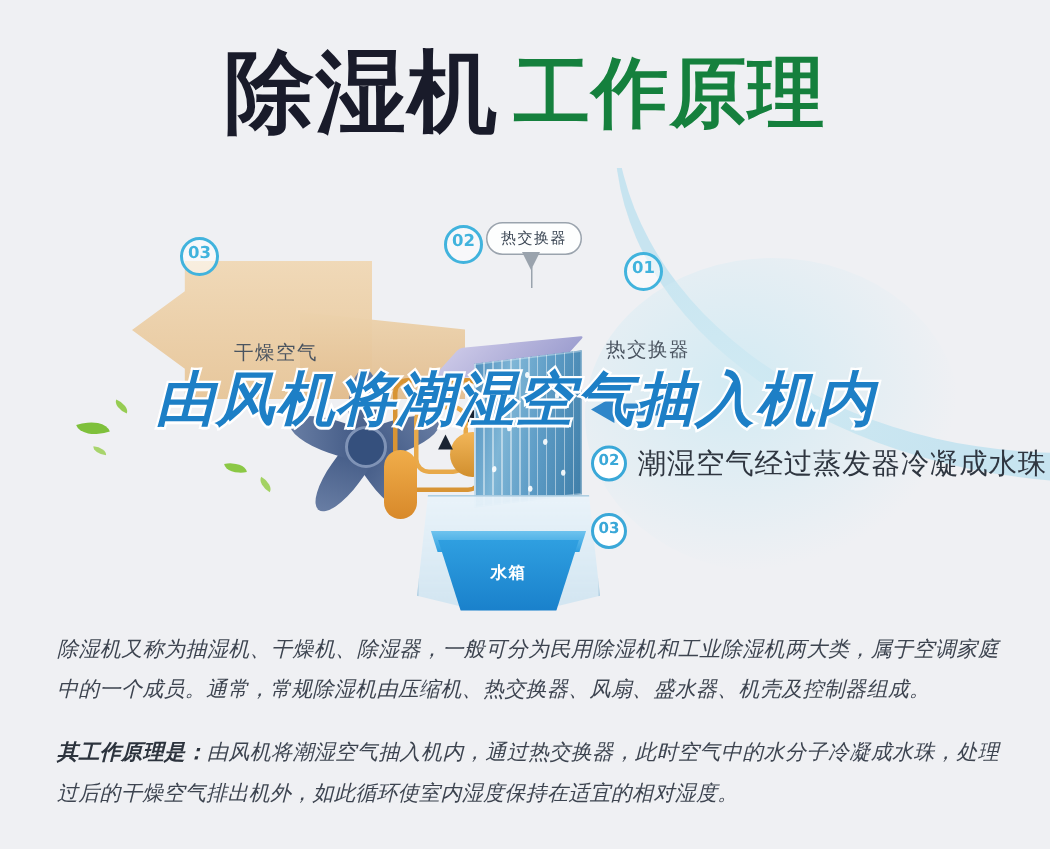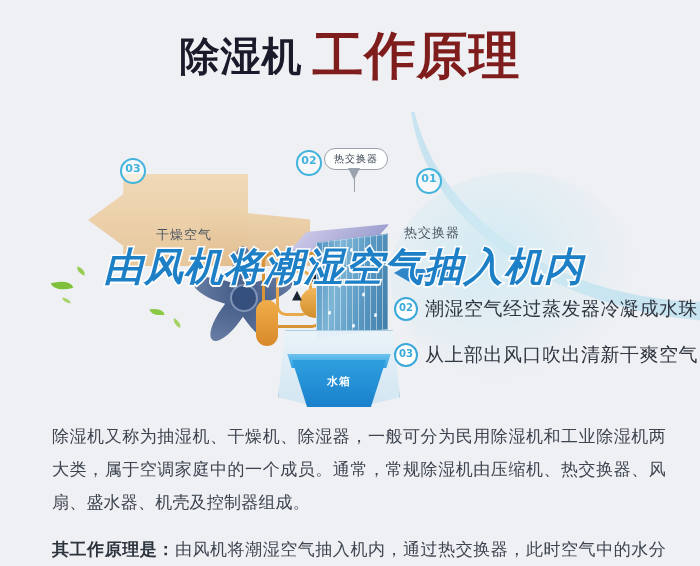--- a/index.html
+++ b/index.html
@@ -10,26 +10,26 @@
     position:relative;
   }
   #page{position:relative;width:700px;height:566px;background:#eff0f3;}
 
   
   .title-row{
     position:absolute;left:0;top:22px;width:700px;
     text-align:center;white-space:nowrap;
   }
   .title-a{
-    font-size:40px;font-weight:bold;letter-spacing:1px;
+    font-size:60px;font-weight:bold;letter-spacing:1px;
     color:#191b2a;vertical-align:middle;
   }
   .title-b{
     font-size:51px;font-weight:bold;letter-spacing:1px;
-    color:#7f1d1d;vertical-align:middle;margin-left:10px;
+    color:#15803d;vertical-align:middle;margin-left:10px;
   }
 
   
   .stage{position:absolute;left:0;top:112px;width:700px;height:295px;overflow:hidden;}
 
   
   .swoosh{
     position:absolute;right:-40px;top:-20px;width:330px;height:230px;
     border-radius:0 0 0 100%;
     background:#bfe2ef;
@@ -199,22 +199,22 @@
     flex:0 0 auto;width:20px;height:20px;border-radius:50%;
     border:2px solid #3aa8d8;color:#3aa8d8;
     font-size:10px;font-weight:bold;line-height:17px;text-align:center;
     background:#fff;margin-right:7px;
   }
   .step .txt{font-size:19px;color:#2f3640;letter-spacing:.5px;white-space:nowrap;}
 
   
   .body-copy{position:absolute;left:38px;top:420px;width:628px;}
   .para{
-    font-size:17px;line-height:1.95;color:#3d4450;letter-spacing:.2px;
-    margin:0 0 14px 14px;text-align:justify;
+    font-size:14px;line-height:1.95;color:#3d4450;letter-spacing:.2px;
+    margin:0 0 14px 0;text-align:justify;font-style:italic;
   }
   .para b{font-weight:bold;color:#2c333d;}
 </style>
 </head>
 <body>
 
 <div id="page">
 
   <div class="title-row">
     <span class="title-a">除湿机</span><span class="title-b">工作原理</span>
@@ -289,21 +289,20 @@
     <span class="hl">由风机将潮湿空气抽入机内</span>
   </div>
 
   <div class="steplist">
     <div class="step">
       <span class="num">02</span>
       <span class="txt">潮湿空气经过蒸发器冷凝成水珠</span>
     </div>
     <div class="step">
       <span class="num">03</span>
-      <span class="txt">从上部出风口吹出清新干爽空气</span>
     </div>
   </div>
 
   <div class="body-copy">
     <p class="para">除湿机又称为抽湿机、干燥机、除湿器，一般可分为民用除湿机和工业除湿机两大类，属于空调家庭中的一个成员。通常，常规除湿机由压缩机、热交换器、风扇、盛水器、机壳及控制器组成。</p>
     <p class="para"><b>其工作原理是：</b><span>由风机将潮湿空气抽入机内，通过热交换器，此时空气中的水分子冷凝成水珠，处理过后的干燥空气排出机外，如此循环使室内湿度保持在适宜的相对湿度。</span></p>
   </div>
 
 </div>
 

